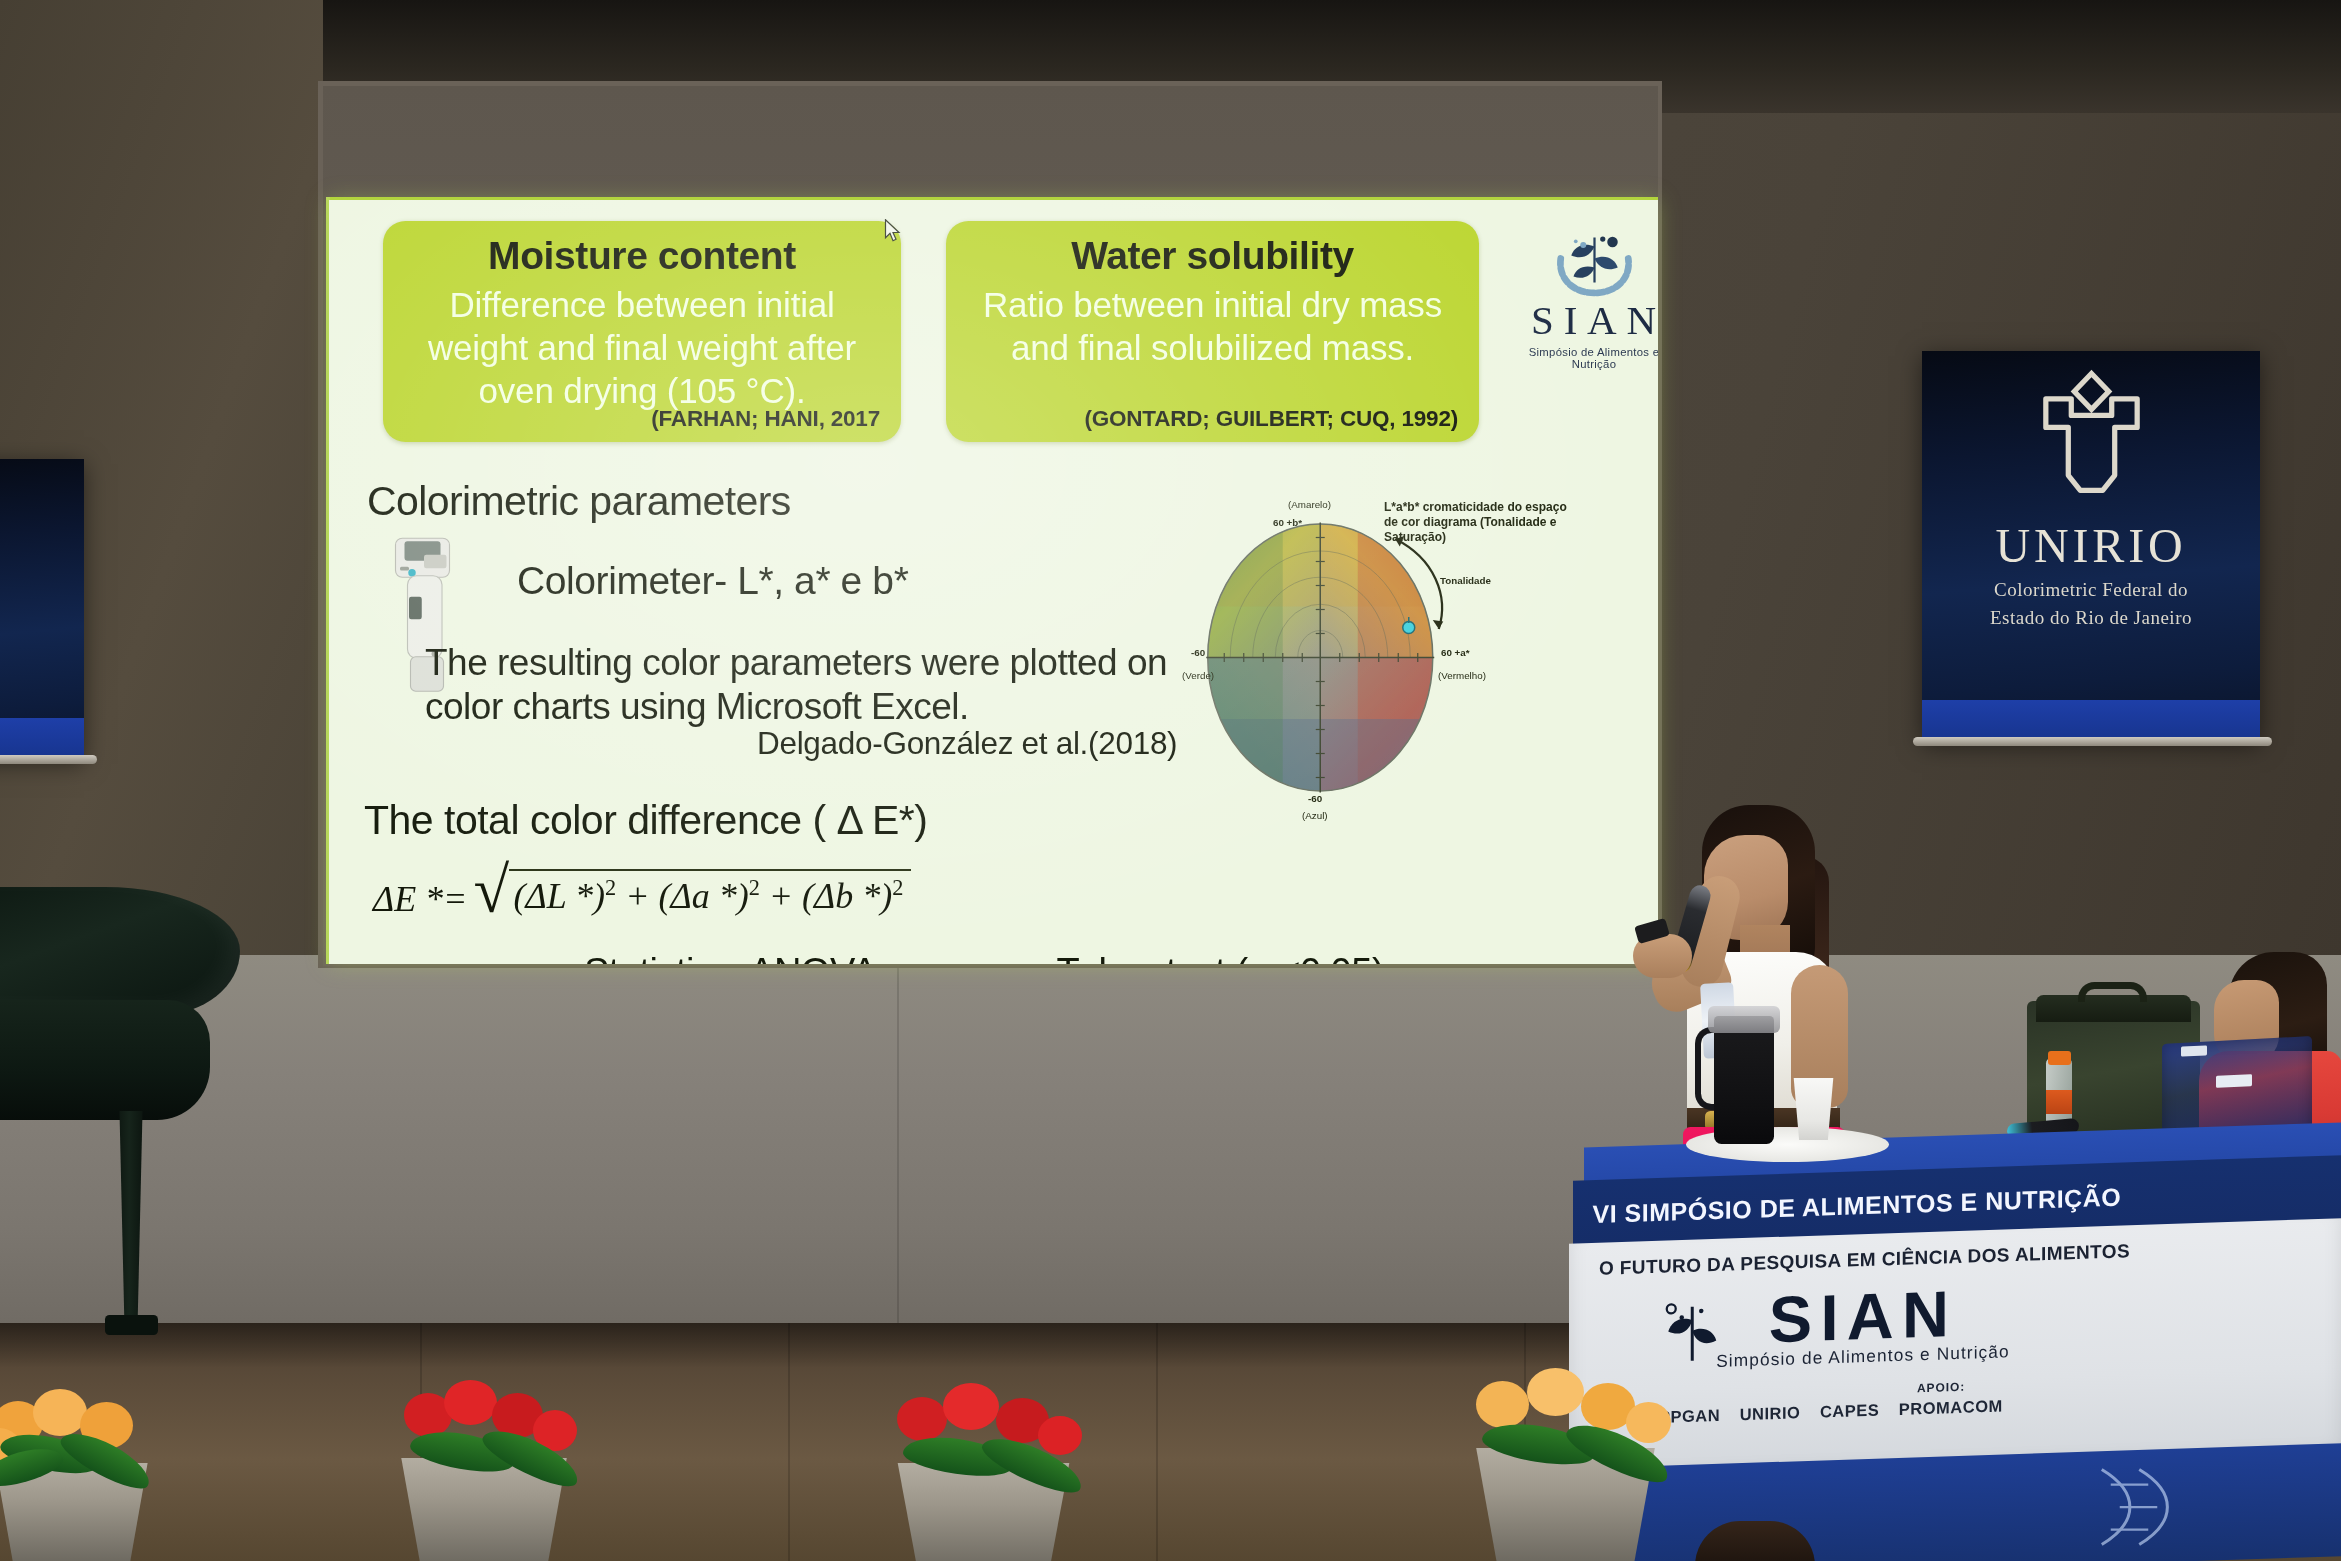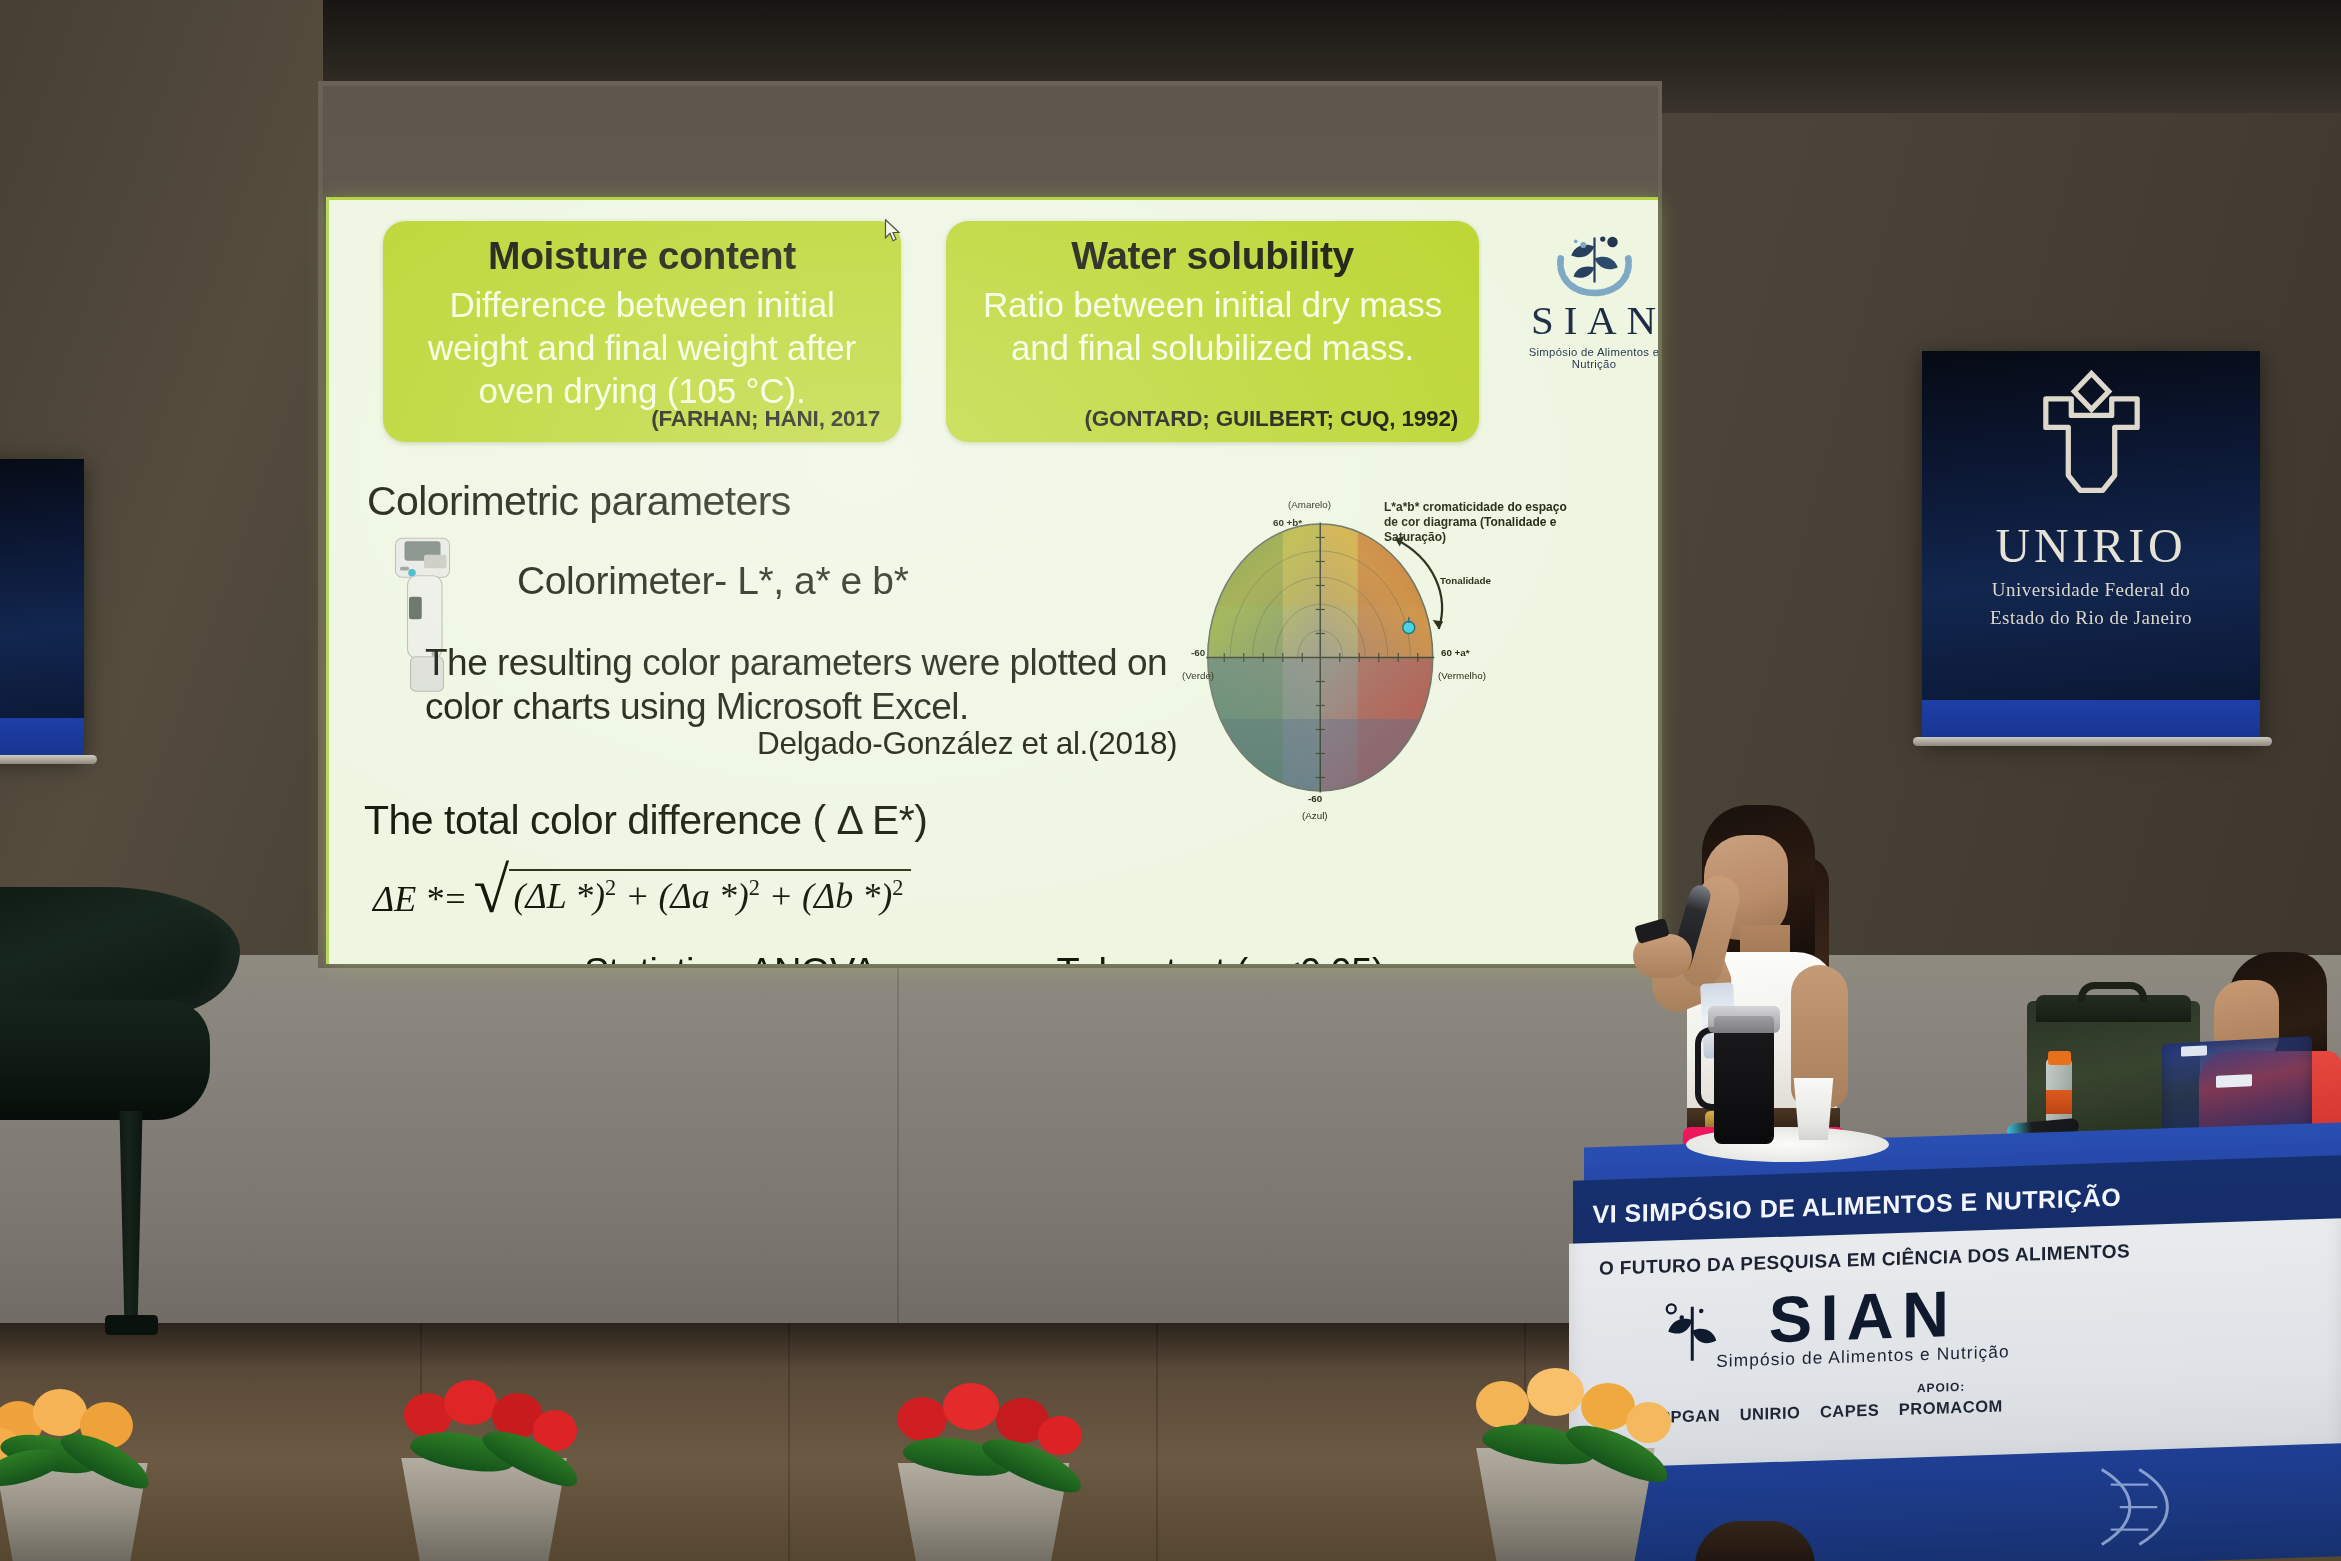--- a/index.html
+++ b/index.html
@@ -635,21 +635,21 @@
   </svg>
 
   <div class="banner banner-right">
     <div class="unirio-wrap">
       <svg class="unirio-mark" viewBox="0 0 190 195">
         <polygon points="95,6 118,30 95,54 72,30" fill="none" stroke="#ddd8cb" stroke-width="7"></polygon>
         <path d="M34 40 L68 40 L68 62 L95 62 L122 62 L122 40 L156 40
                  L156 78 L126 78 L126 142 L110 162 L80 162 L64 142 L64 78 L34 78 Z" fill="none" stroke="#ddd8cb" stroke-width="7" stroke-linejoin="round"></path>
       </svg>
       <div class="unirio-word">UNIRIO</div>
-      <div class="unirio-sub">Universidade Federal do</div>
+      <div class="unirio-sub">Colorimetric Federal do</div>
       <div class="unirio-sub">Estado do Rio de Janeiro</div>
     </div>
     <div class="banner-foot"></div>
   </div>
   <div class="banner-rod" style="left:1913px; top:737px; width:359px;"></div>
 
   <div class="banner banner-left">
     <div class="unirio-wrap" style="top:auto; bottom:72px;">
       <div class="unirio-sub">DO</div>
       <div class="unirio-sub">RO</div>

